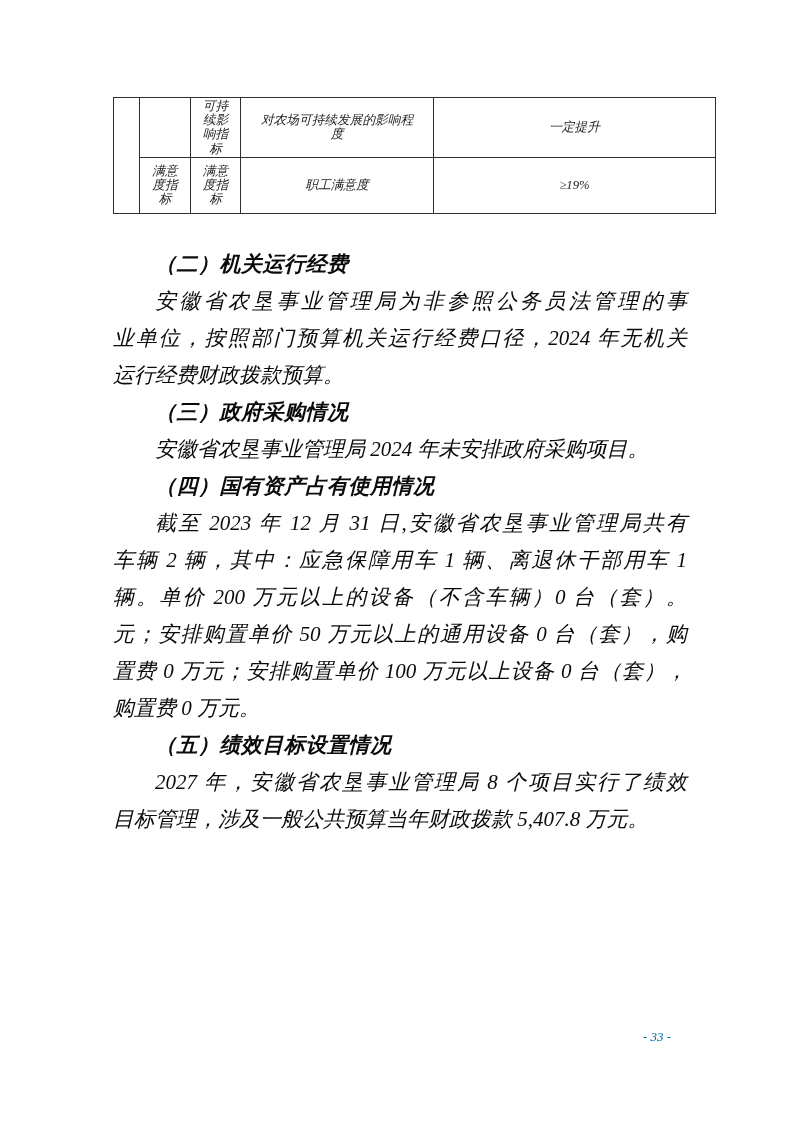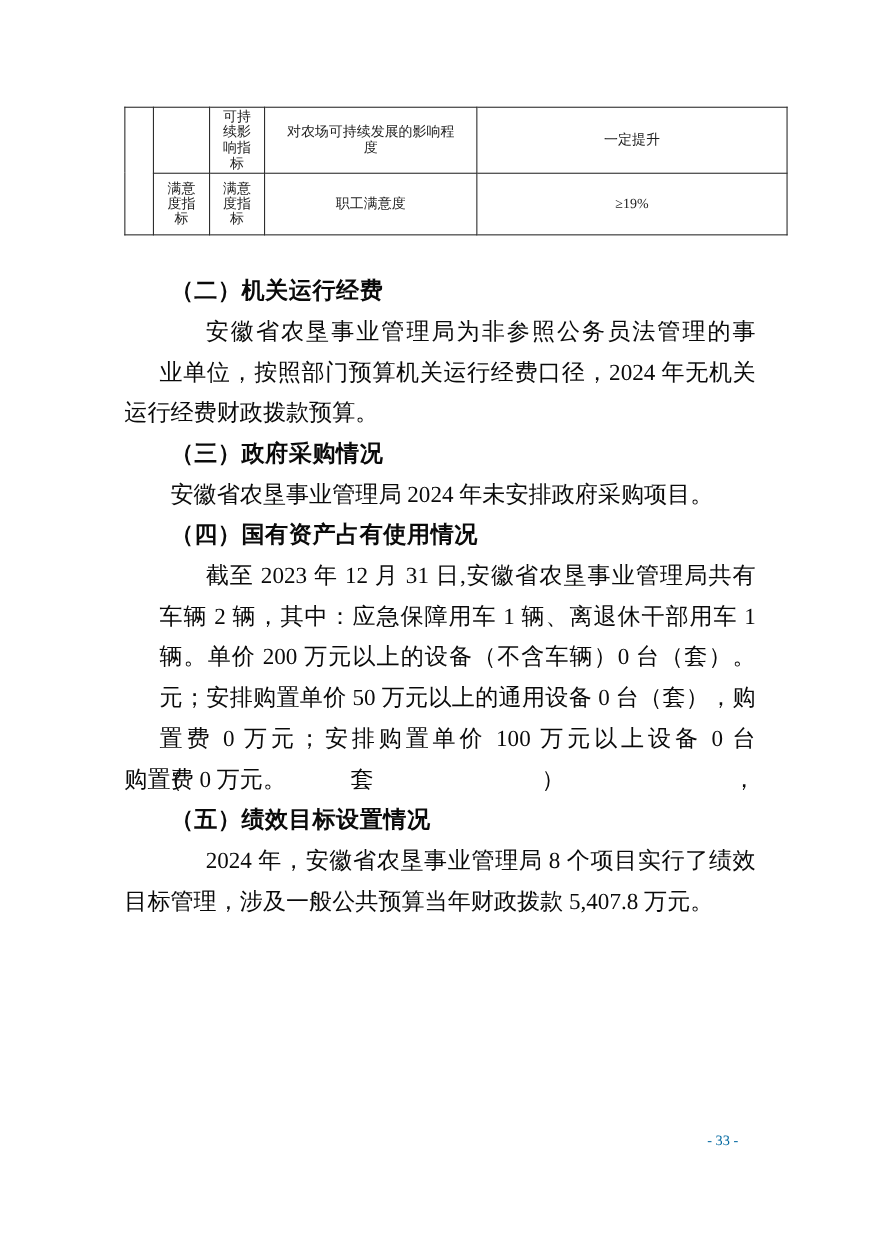--- a/index.html
+++ b/index.html
@@ -4,20 +4,21 @@
 <style>
   html, body { margin: 0; padding: 0; background: #ffffff; }
   .page {
     position: relative;
     width: 794px;
     height: 1123px;
     background: #ffffff;
     color: #000;
     font-family: "Liberation Serif", "DejaVu Serif", serif;
     overflow: hidden;
+    font-style: italic;
   }
 
   
   .ptable {
     position: absolute;
     left: 113px;
     top: 97px;
     width: 602px;
     border-collapse: collapse;
     table-layout: fixed;
@@ -66,21 +67,20 @@
   }
   .hd {
     font-weight: 700;
     text-indent: 2em;
     letter-spacing: 0.5px;
   }
   .ind { text-indent: 2em; }
   .j {
     text-align: justify;
     text-align-last: justify;
-    margin-left: 32px;
   }
 
   
   .pageno {
     position: absolute;
     left: 617px;
     top: 1029px;
     width: 80px;
     text-align: center;
     font-size: 13px;
@@ -129,19 +129,19 @@
 
     <div class="tl hd">（四）国有资产占有使用情况</div>
     <div class="tl ind j">截至 2023 年 12 月 31 日,安徽省农垦事业管理局共有</div>
     <div class="tl j">车辆 2 辆，其中：应急保障用车 1 辆、离退休干部用车 1</div>
     <div class="tl j">辆。单价 200 万元以上的设备（不含车辆）0 台（套）。</div>
     <div class="tl j">元；安排购置单价 50 万元以上的通用设备 0 台（套），购</div>
     <div class="tl j">置费 0 万元；安排购置单价 100 万元以上设备 0 台（套），</div>
     <div class="tl">购置费 0 万元。</div>
 
     <div class="tl hd">（五）绩效目标设置情况</div>
-    <div class="tl ind j">2024 年，安徽省农垦事业管理局 8 个项目实行了绩效</div>
+    <div class="tl ind j">2027 年，安徽省农垦事业管理局 8 个项目实行了绩效</div>
     <div class="tl">目标管理，涉及一般公共预算当年财政拨款 5,407.8 万元。</div>
   </div>
 
   <div class="pageno">- 33 -</div>
 
 </div>
 
 </body></html>

